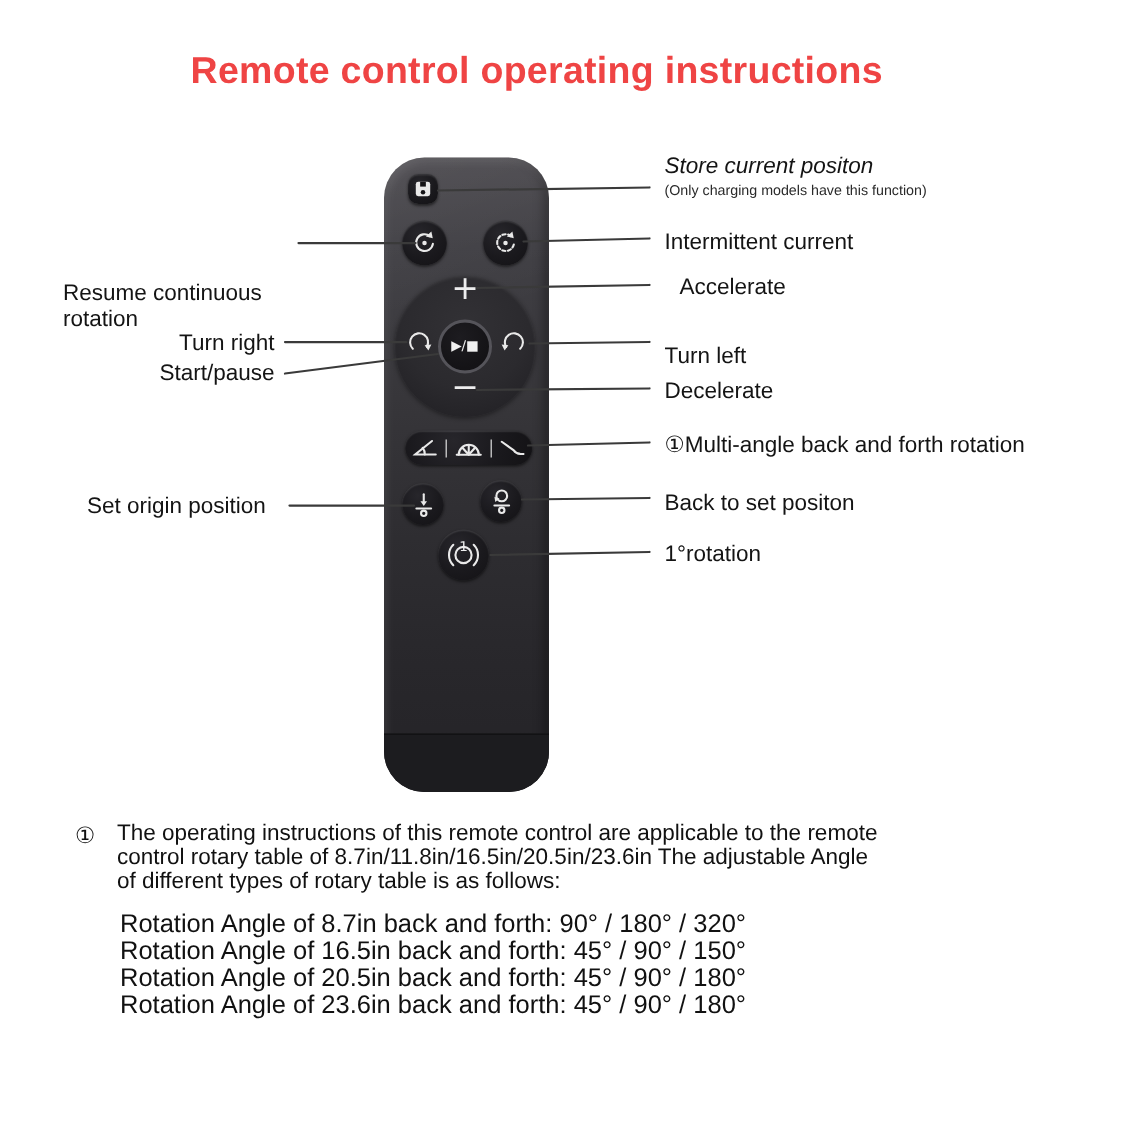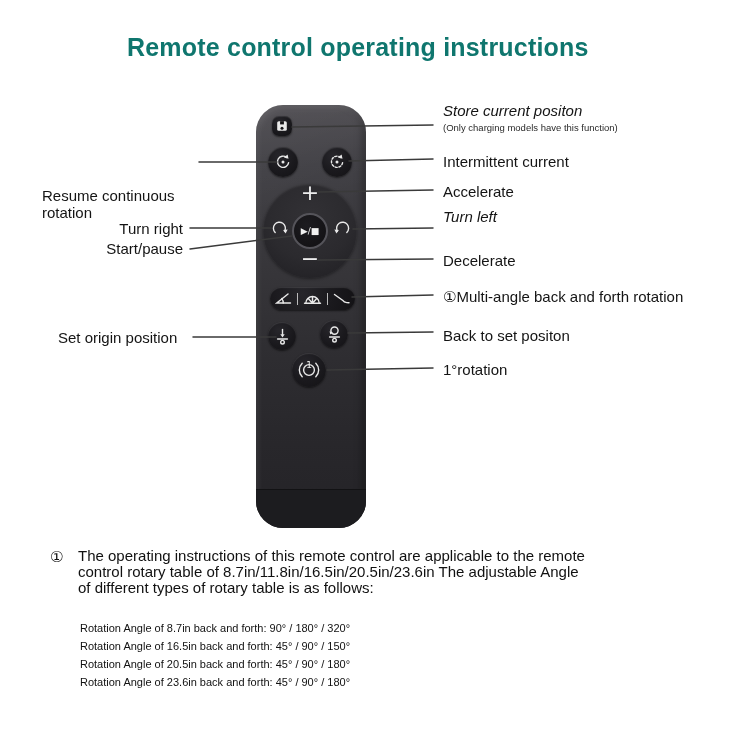--- a/index.html
+++ b/index.html
@@ -1,21 +1,21 @@
 <!DOCTYPE html>
 <html><head>
 <meta charset="utf-8">
 <style>
   html,body{margin:0;padding:0;background:#fff;}
   #page{position:relative;width:750px;height:750px;background:#ffffff;overflow:hidden;
         font-family:"Liberation Sans","DejaVu Sans",sans-serif;color:#1b1b1b;}
   .abs{position:absolute;}
 
   
-  #title{left:127px;top:33px;font-size:25px;font-weight:bold;letter-spacing:.2px;color:#0f766e;}
+  #title{left:127px;top:33px;font-size:25px;font-weight:bold;letter-spacing:.2px;color:#ef4444;}
 
   
   #remote{left:256px;top:105px;width:110px;height:423px;border-radius:27px;z-index:1;
     background:linear-gradient(180deg,#4b494e 0%,#403f44 14%,#37363a 38%,#2e2d31 60%,#282револ 0%); 
     background:linear-gradient(180deg,#4b494e 0%,#403f44 14%,#37363a 38%,#2e2d31 60%,#28272b 80%,#242327 100%);
     box-shadow:inset 2px 3px 6px rgba(255,255,255,.10), inset -3px -4px 8px rgba(0,0,0,.38);
     overflow:hidden;}
   #remote .sheen{position:absolute;left:0;top:0;right:0;height:60%;
     background:linear-gradient(160deg,rgba(255,255,255,.06),rgba(255,255,255,0) 45%);}
   #remote .lower{position:absolute;left:0;right:0;top:384px;bottom:0;background:#1c1c1f;
@@ -57,31 +57,31 @@
   
   .lbl{z-index:5;font-size:15px;line-height:17px;color:#141414;white-space:nowrap;}
   .lbl-r{left:443px;}
   #lbl-resume{left:42px;top:151px;white-space:pre-line;margin-top:36px;}
   #lbl-turn-right{left:60px;top:220px;width:123px;text-align:right;}
   #lbl-start-pause{left:60px;top:240px;width:123px;text-align:right;}
   #lbl-set-origin{left:58px;top:329px;}
   #lbl-store{top:102px;font-style:italic;}
   #lbl-store-sub{left:443px;top:122px;font-size:9.5px;color:#2a2a2a;z-index:5;white-space:nowrap;}
   #lbl-intermittent{top:153px;}
-  #lbl-accelerate{top:183px;}
-  #lbl-turn-left{top:208px;font-style:italic;}
+  #lbl-accelerate{top:183px;margin-left:10px;}
+  #lbl-turn-left{top:229px;}
   #lbl-decelerate{top:252px;}
   #lbl-multi{top:288px;}
   #lbl-back{top:327px;}
   #lbl-onedeg{top:361px;}
 
   
   #note-bullet{left:50px;top:548px;font-size:15px;font-family:"DejaVu Sans",sans-serif;color:#111;}
   #note-intro{left:78px;top:548px;width:645px;font-size:15px;line-height:16px;color:#111;white-space:pre-line;}
-  #note-list{left:80px;top:607px;font-size:11px;line-height:18px;color:#111;margin-top:12px;}
+  #note-list{left:80px;top:607px;font-size:17px;line-height:18px;color:#111;}
   #note-list div{white-space:nowrap;}
 
   svg .stk{fill:none;stroke:#e9e9e9;stroke-width:1.4;stroke-linecap:round;}
   svg .fil{fill:#e9e9e9;stroke:none;}
 </style>
 </head>
 <body>
 
 <div id="page">
 

